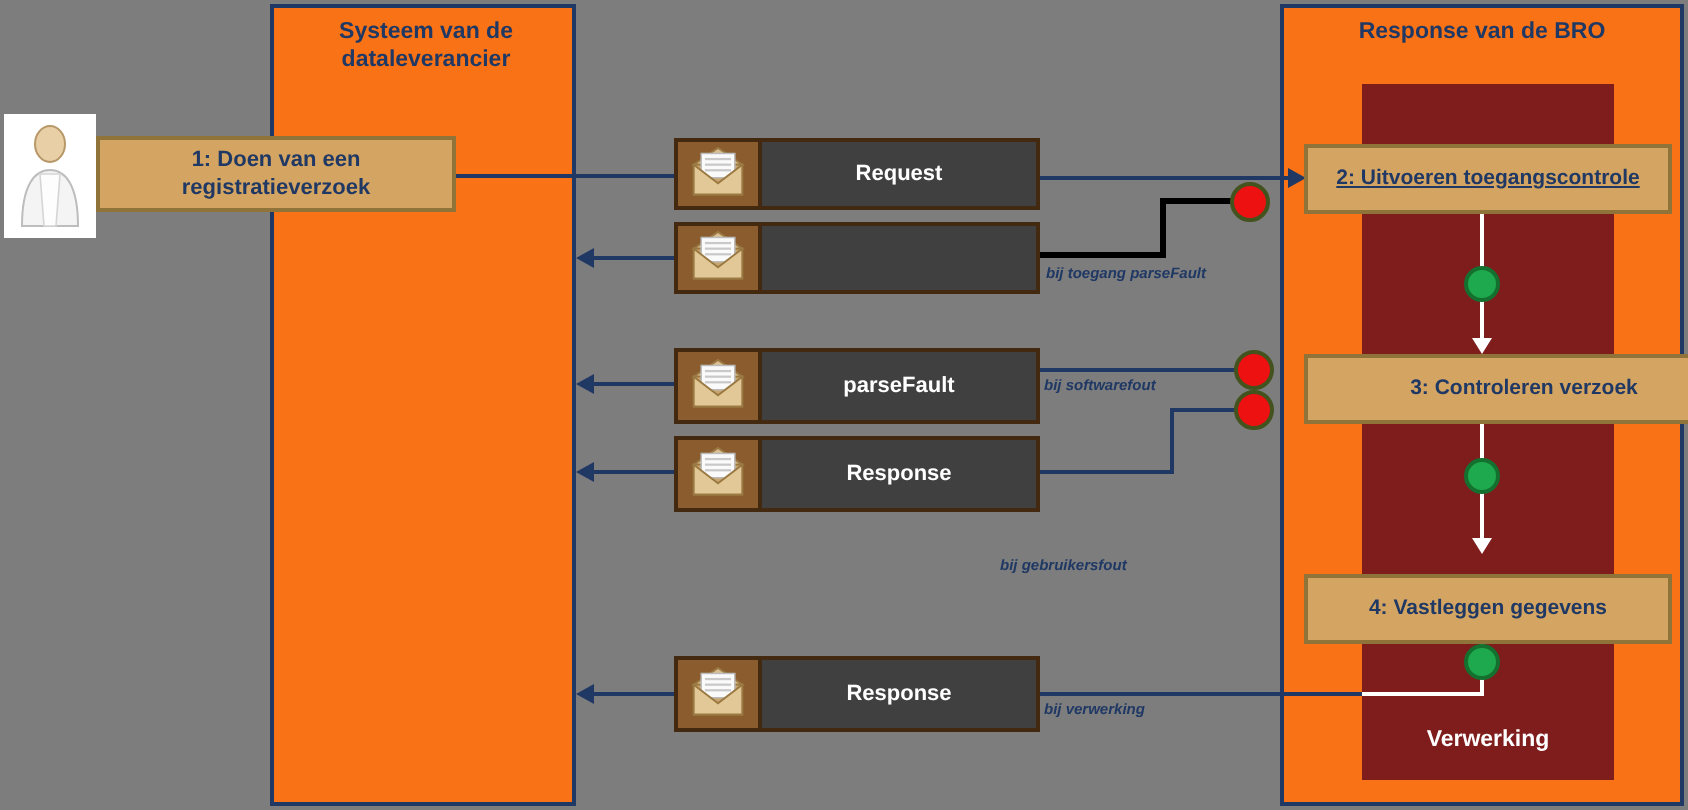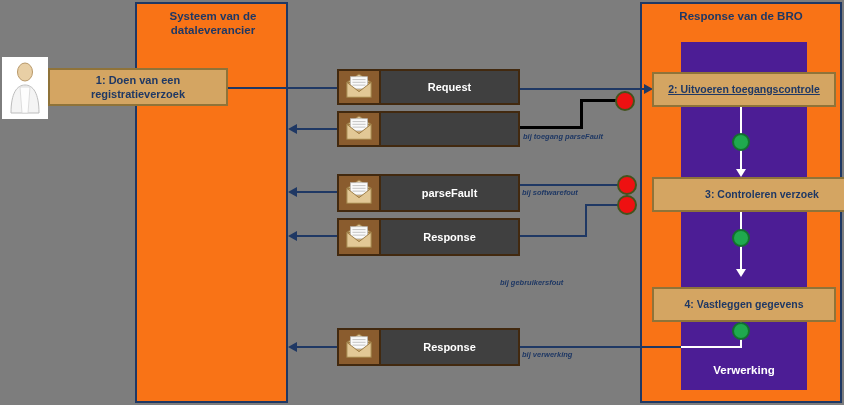--- a/index.html
+++ b/index.html
@@ -3,21 +3,21 @@
 <meta charset="utf-8">
 <style>
   html,body{margin:0;padding:0;}
   body{font-family:"Liberation Sans", sans-serif;}
   #stage{position:relative;width:844px;height:405px;background:#7d7d7d;overflow:hidden;}
 
   
   .system{position:absolute;background:#f97316;border:2px solid #1f3864;box-sizing:border-box;z-index:1;}
   .system-title{position:absolute;top:5px;left:0;right:0;text-align:center;color:#1f3864;
     font-weight:bold;font-size:11.5px;line-height:1.25;}
-  .dark-rect{position:absolute;left:681px;top:42px;width:126px;height:348px;background:#4c1d95;z-index:2;}
+  .dark-rect{position:absolute;left:681px;top:42px;width:126px;height:348px;background:#7f1d1d;z-index:2;}
   .dark-rect-label{position:absolute;bottom:14px;left:0;right:0;text-align:center;color:#ffffff;
     font-weight:bold;font-size:11.5px;}
 
   
   .proc{position:absolute;background:#d4a562;border:2px solid #8f7339;box-sizing:border-box;
     display:flex;align-items:center;justify-content:center;color:#1f3864;font-weight:bold;
     font-size:10.5px;text-align:center;z-index:5;line-height:1.3;}
 
   
   .msg{position:absolute;left:337px;width:183px;height:36px;background:#404040;border:2px solid #42290f;

